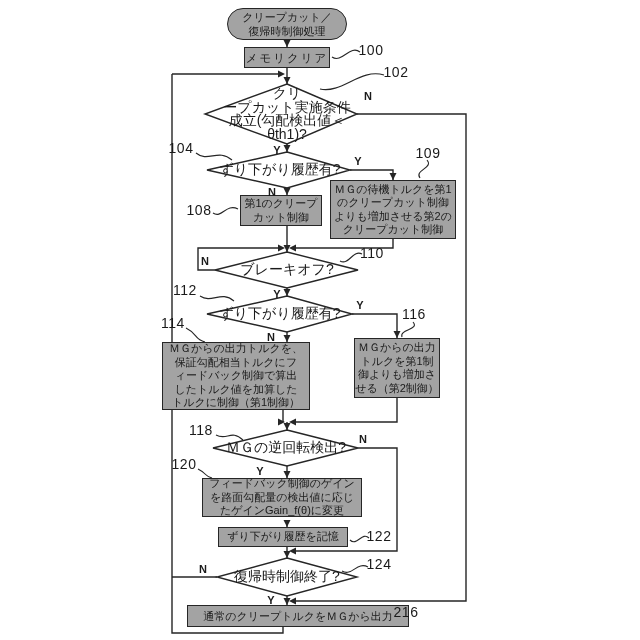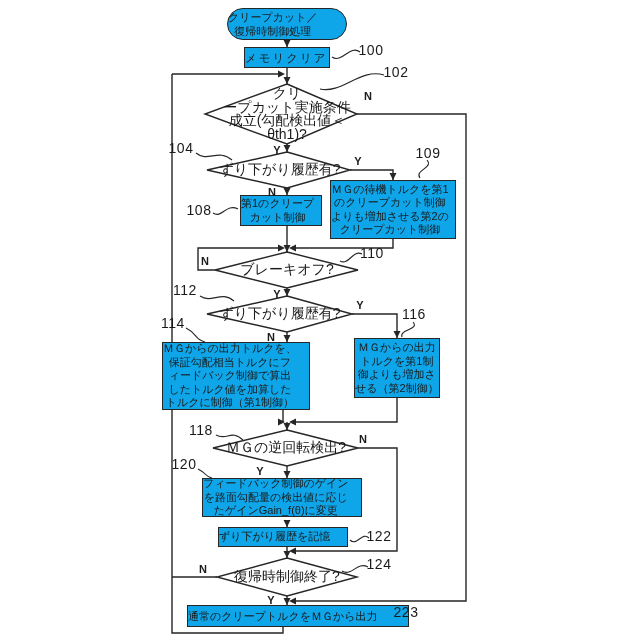--- a/index.html
+++ b/index.html
@@ -3,22 +3,22 @@
 <meta charset="utf-8">
 <style>
   html,body{margin:0;padding:0;background:#ffffff;}
   .stage{
     position:relative;width:640px;height:640px;background:#ffffff;overflow:hidden;
     font-family:"Liberation Sans",sans-serif;color:#1a1a1a;
   }
   .stage svg{position:absolute;left:0;top:0;z-index:0;}
   .node{
     position:absolute;z-index:2;box-sizing:border-box;
-    background:#0ea5e9;border:1.5px solid #262626;
-    display:flex;align-items:center;
+    background:#a3a3a3;border:1.5px solid #262626;
+    display:flex;align-items:center;justify-content:center;
     text-align:center;white-space:pre-line;
   }
   .terminal{border-radius:17px;font-size:11px;line-height:14px;}
   .txt{
     position:absolute;z-index:3;transform:translate(-50%,-50%);
     white-space:pre-line;text-align:center;pointer-events:none;
   }
   .dtext{font-size:14px;line-height:13.5px;}
   .ref{font-size:14px;z-index:3;letter-spacing:0.5px;text-align:center;}
   .yn{font-size:11px;font-weight:bold;z-index:3;}
@@ -174,21 +174,21 @@
   <div class="txt ref" style="left:199px;top:210px;">108</div>
   <div class="txt ref" style="left:428px;top:153px;">109</div>
   <div class="txt ref" style="left:372px;top:253px;">110</div>
   <div class="txt ref" style="left:185px;top:290px;">112</div>
   <div class="txt ref" style="left:173px;top:323px;">114</div>
   <div class="txt ref" style="left:414px;top:314px;">116</div>
   <div class="txt ref" style="left:201px;top:430px;">118</div>
   <div class="txt ref" style="left:184px;top:464px;">120</div>
   <div class="txt ref" style="left:379px;top:536px;">122</div>
   <div class="txt ref" style="left:379px;top:564px;">124</div>
-  <div class="txt ref" style="left:406px;top:612px;">223</div>
+  <div class="txt ref" style="left:406px;top:612px;">216</div>
 
   <div class="txt yn" style="left:368px;top:96px;">N</div>
   <div class="txt yn" style="left:277px;top:150px;">Y</div>
   <div class="txt yn" style="left:358px;top:161px;">Y</div>
   <div class="txt yn" style="left:272px;top:192px;">N</div>
   <div class="txt yn" style="left:205px;top:261px;">N</div>
   <div class="txt yn" style="left:277px;top:294px;">Y</div>
   <div class="txt yn" style="left:360px;top:305px;">Y</div>
   <div class="txt yn" style="left:271px;top:337px;">N</div>
   <div class="txt yn" style="left:363px;top:439px;">N</div>

